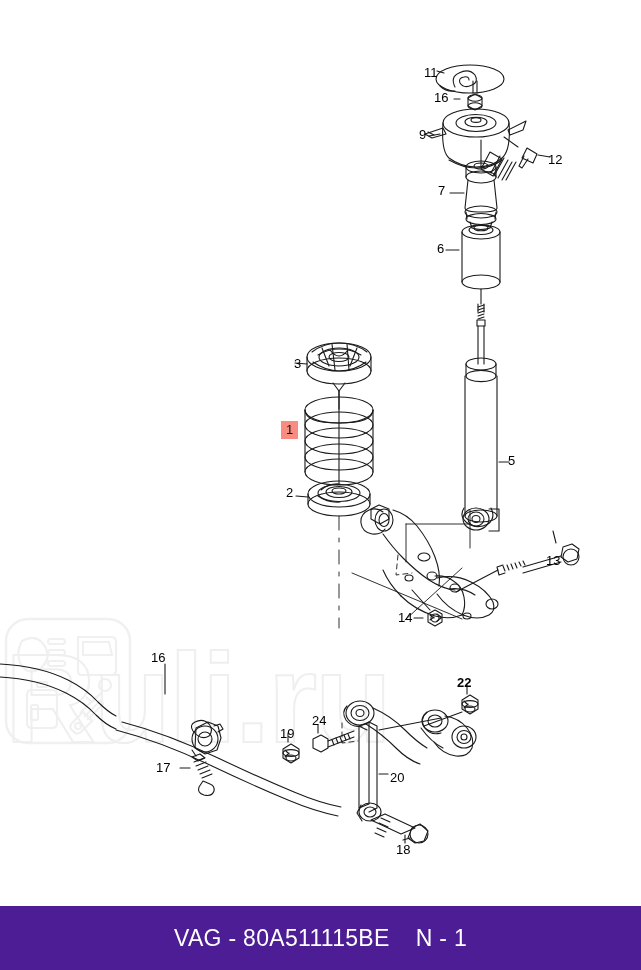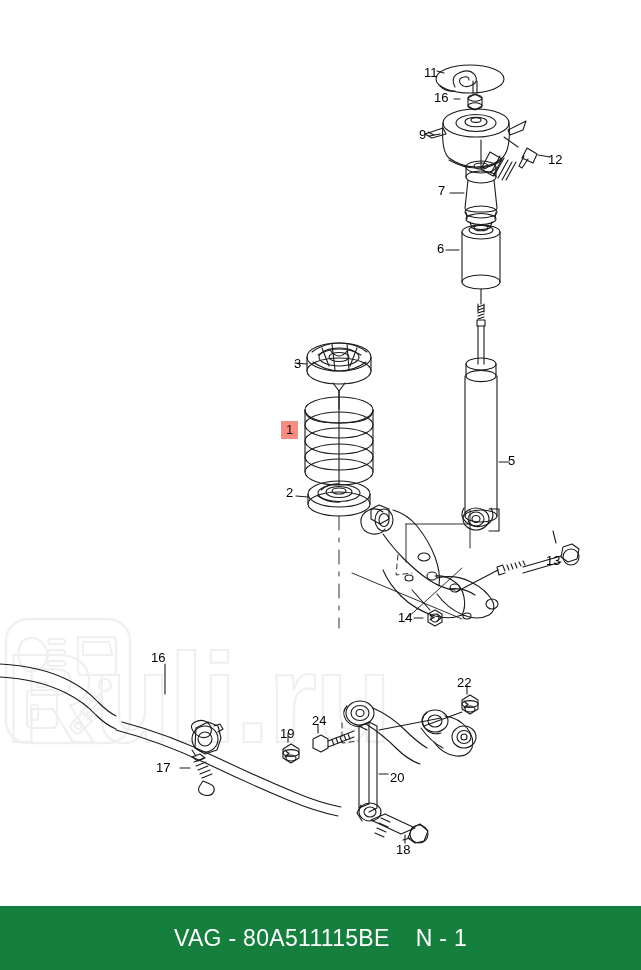--- a/index.html
+++ b/index.html
@@ -20,21 +20,21 @@
 
   
   .callout{position:absolute;z-index:4;
            font-size:13px;color:#000;line-height:1;
            font-family:"Liberation Sans",sans-serif;
            white-space:nowrap;}
   .callout.hl{background:#f98c80;padding:2px 5px 3px 5px;color:#111;}
 
   
   #footer{position:absolute;left:0;top:906px;width:641px;height:64px;
-          background:#15803d;z-index:6;
+          background:#4c1d95;z-index:6;
           display:flex;align-items:center;justify-content:center;}
   #footer-text{color:#ffffff;font-size:23px;letter-spacing:.3px;
                font-family:"Liberation Sans",sans-serif;}
   #footer-sep{display:inline-block;width:26px;}
 </style>
 </head>
 <body>
 
 <div id="page">
 
@@ -349,21 +349,21 @@
   <div class="callout" style="left:424px;top:66px;">11</div>
   <div class="callout" style="left:548px;top:153px;">12</div>
   <div class="callout" style="left:546px;top:554px;">13</div>
   <div class="callout" style="left:398px;top:611px;">14</div>
   <div class="callout" style="left:151px;top:651px;">16</div>
   <div class="callout" style="left:156px;top:761px;">17</div>
   <div class="callout" style="left:396px;top:843px;">18</div>
   <div class="callout" style="left:280px;top:727px;">19</div>
   <div class="callout" style="left:390px;top:771px;">20</div>
   <div class="callout" style="left:312px;top:714px;">24</div>
-  <div class="callout" style="left:457px;top:676px;">22</div>
+  <div class="callout" style="left:457px;top:676px;font-weight:bold;">22</div>
 
   <div id="footer">
     <div id="footer-text">
       <span>VAG - 80A511115BE</span><span id="footer-sep"></span><span>N - 1</span>
     </div>
   </div>
 
 </div>
 
 </body></html>

